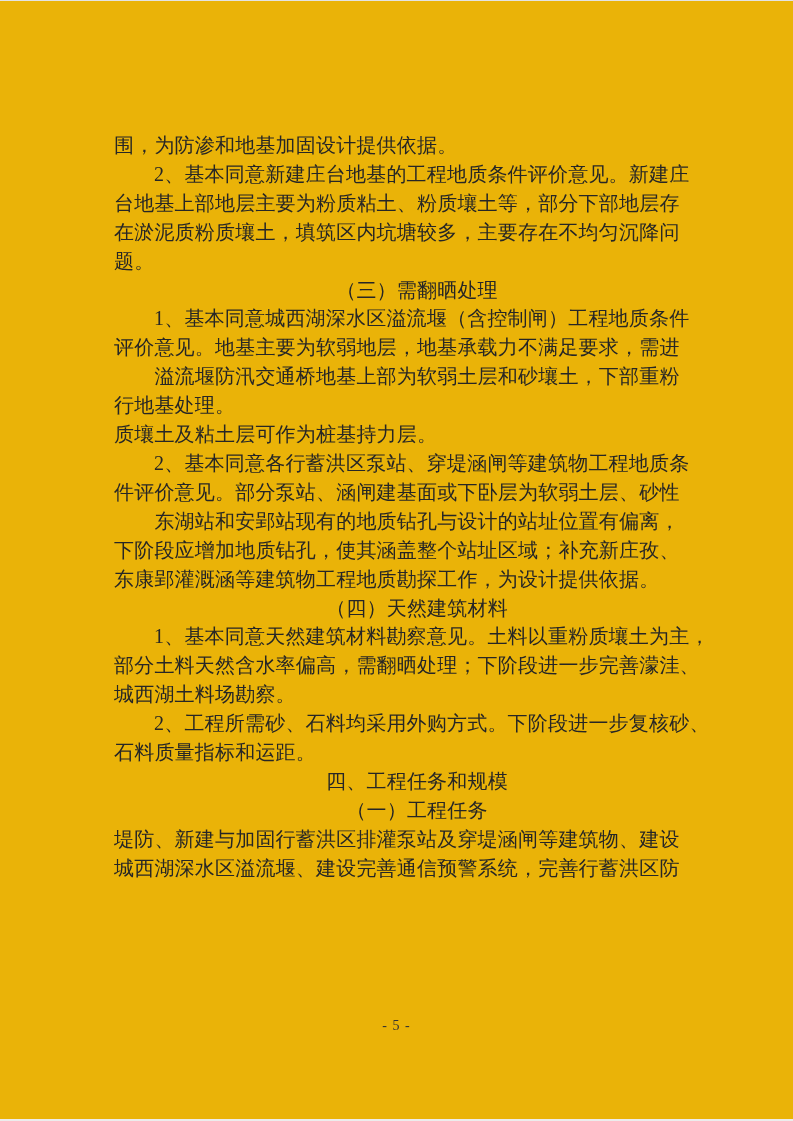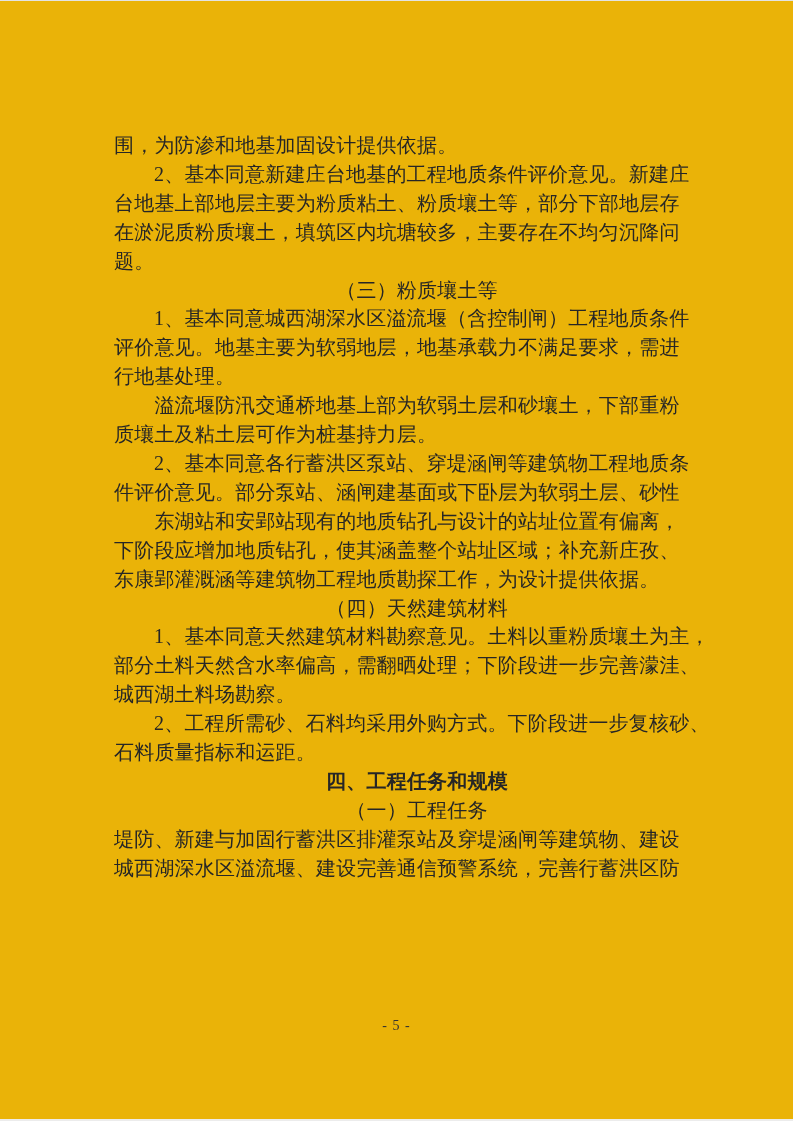--- a/index.html
+++ b/index.html
@@ -42,21 +42,21 @@
     font-size: 20px;
     line-height: 28.9px;
     white-space: nowrap;
     letter-spacing: 0.2px;
   }
   .indent {
     text-indent: 2em;
     text-align: center;
   }
   .heading {
-    font-weight: 700;
+    font-weight: 400;
   }
   .footer {
     position: absolute;
     top: 1016px;
     left: 0;
     width: 793px;
     text-align: center;
     font-size: 14px;
     line-height: 20px;
     letter-spacing: 1px;
@@ -66,25 +66,25 @@
 </head>
 <body>
 
 <div class="page">
   <div class="text-block">
     <p class="line">围，为防渗和地基加固设计提供依据。</p>
     <p class="line indent">2、基本同意新建庄台地基的工程地质条件评价意见。新建庄</p>
     <p class="line">台地基上部地层主要为粉质粘土、粉质壤土等，部分下部地层存</p>
     <p class="line">在淤泥质粉质壤土，填筑区内坑塘较多，主要存在不均匀沉降问</p>
     <p class="line">题。</p>
-    <p class="line indent">（三）粉质壤土等</p>
+    <p class="line indent">（三）需翻晒处理</p>
     <p class="line indent">1、基本同意城西湖深水区溢流堰（含控制闸）工程地质条件</p>
     <p class="line">评价意见。地基主要为软弱地层，地基承载力不满足要求，需进</p>
+    <p class="line indent">溢流堰防汛交通桥地基上部为软弱土层和砂壤土，下部重粉</p>
     <p class="line">行地基处理。</p>
-    <p class="line indent">溢流堰防汛交通桥地基上部为软弱土层和砂壤土，下部重粉</p>
     <p class="line">质壤土及粘土层可作为桩基持力层。</p>
     <p class="line indent">2、基本同意各行蓄洪区泵站、穿堤涵闸等建筑物工程地质条</p>
     <p class="line">件评价意见。部分泵站、涵闸建基面或下卧层为软弱土层、砂性</p>
     <p class="line indent">东湖站和安郢站现有的地质钻孔与设计的站址位置有偏离，</p>
     <p class="line">下阶段应增加地质钻孔，使其涵盖整个站址区域；补充新庄孜、</p>
     <p class="line">东康郢灌溉涵等建筑物工程地质勘探工作，为设计提供依据。</p>
     <p class="line indent">（四）天然建筑材料</p>
     <p class="line indent">1、基本同意天然建筑材料勘察意见。土料以重粉质壤土为主，</p>
     <p class="line">部分土料天然含水率偏高，需翻晒处理；下阶段进一步完善濛洼、</p>
     <p class="line">城西湖土料场勘察。</p>

